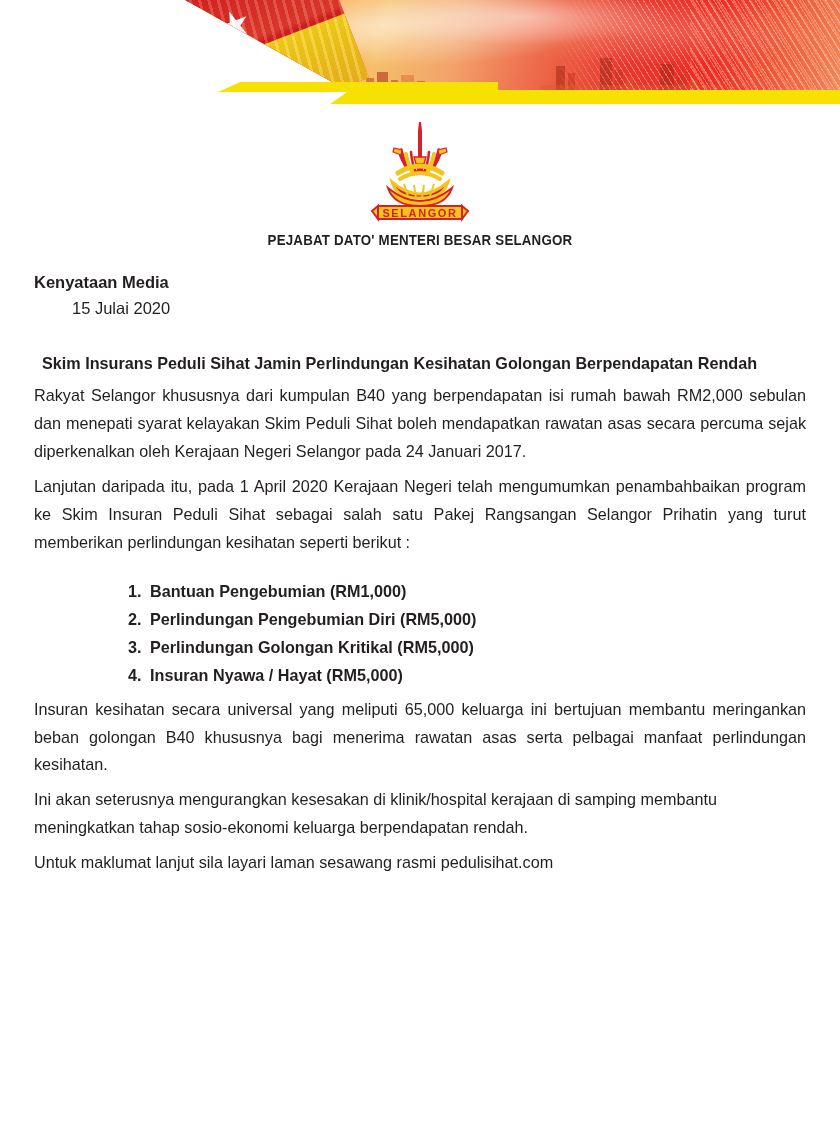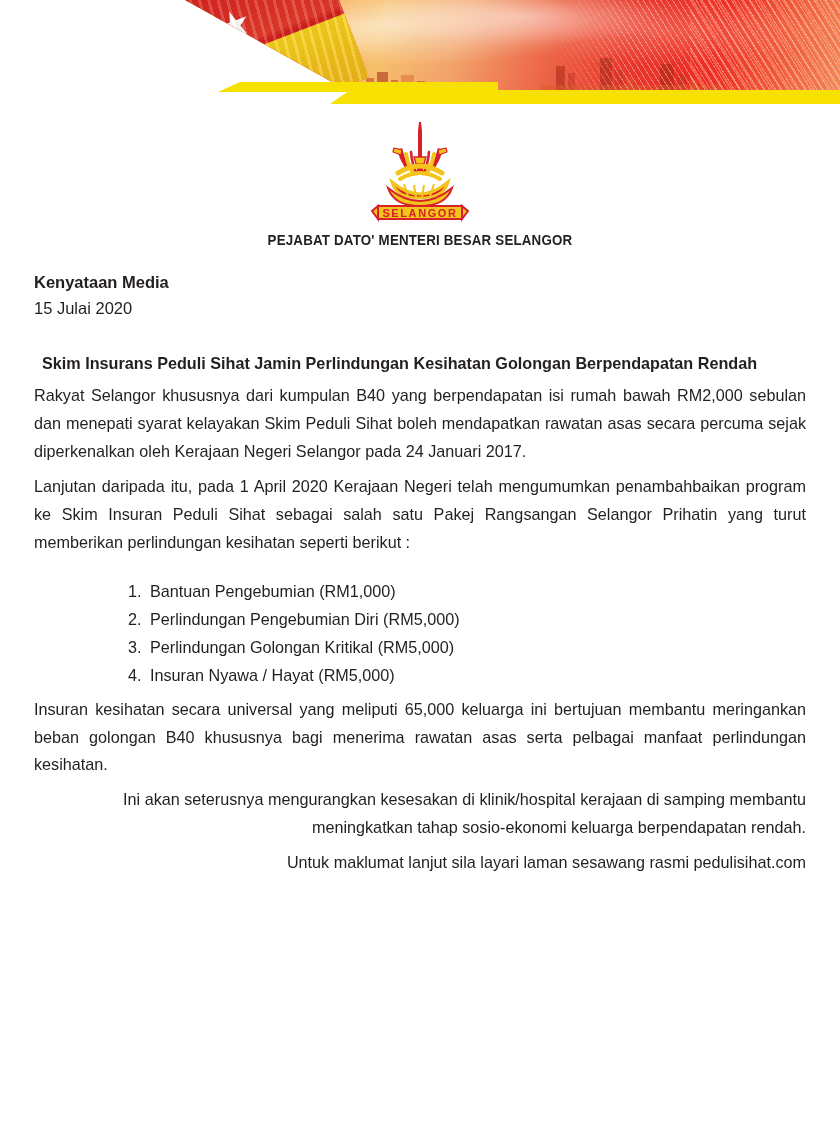--- a/index.html
+++ b/index.html
@@ -215,44 +215,46 @@
   .meta-label {
     font-weight: bold;
     font-size: 16.5px;
     line-height: 1.55;
     color: #231f20;
   }
   .meta-date {
     font-size: 16.5px;
     line-height: 1.55;
     color: #231f20;
+    margin-left: 38px;
   }
   .headline {
     margin-top: 30px;
     margin-left: 8px;
     font-weight: bold;
     font-size: 16.2px;
     line-height: 1.5;
     color: #231f20;
   }
   p.body {
     margin: 7px 0 0 0;
     font-size: 16.2px;
     line-height: 1.72;
     text-align: justify;
     color: #231f20;
   }
-  p.body.left { text-align: right; }
+  p.body.left { text-align: left; }
   ol.benefits {
     margin: 20px 0 6px 0;
     padding-left: 112px;
     list-style: decimal;
     font-size: 16.2px;
     line-height: 1.73;
     color: #231f20;
+    font-weight: bold;
   }
   ol.benefits li { padding-left: 4px; }
   .signature {
     margin-top: 58px;
     font-weight: bold;
     font-size: 16.2px;
     line-height: 1.5;
     color: #231f20;
   }
 </style>

